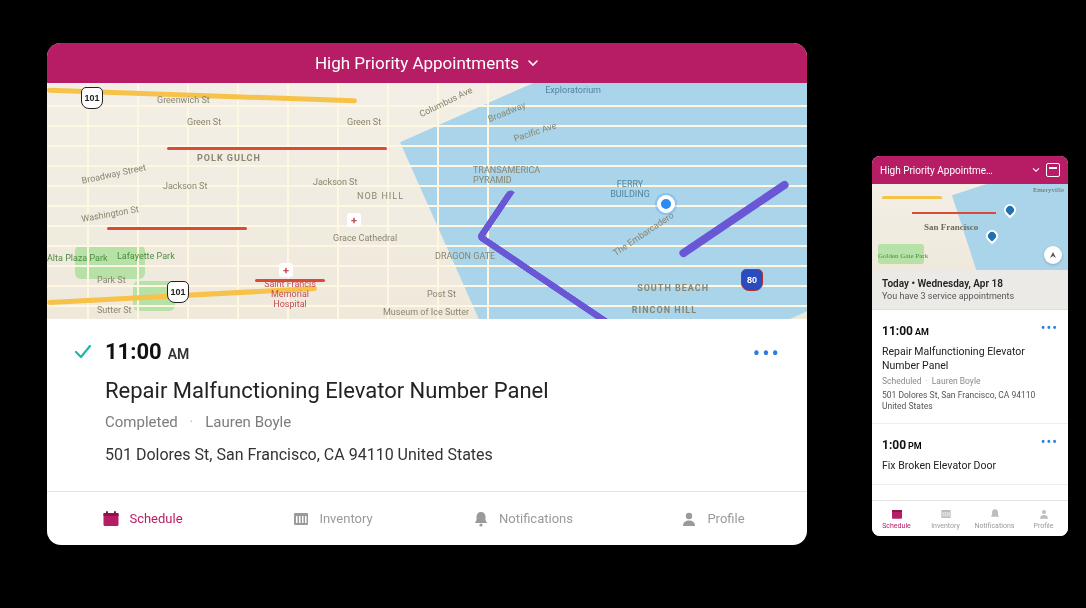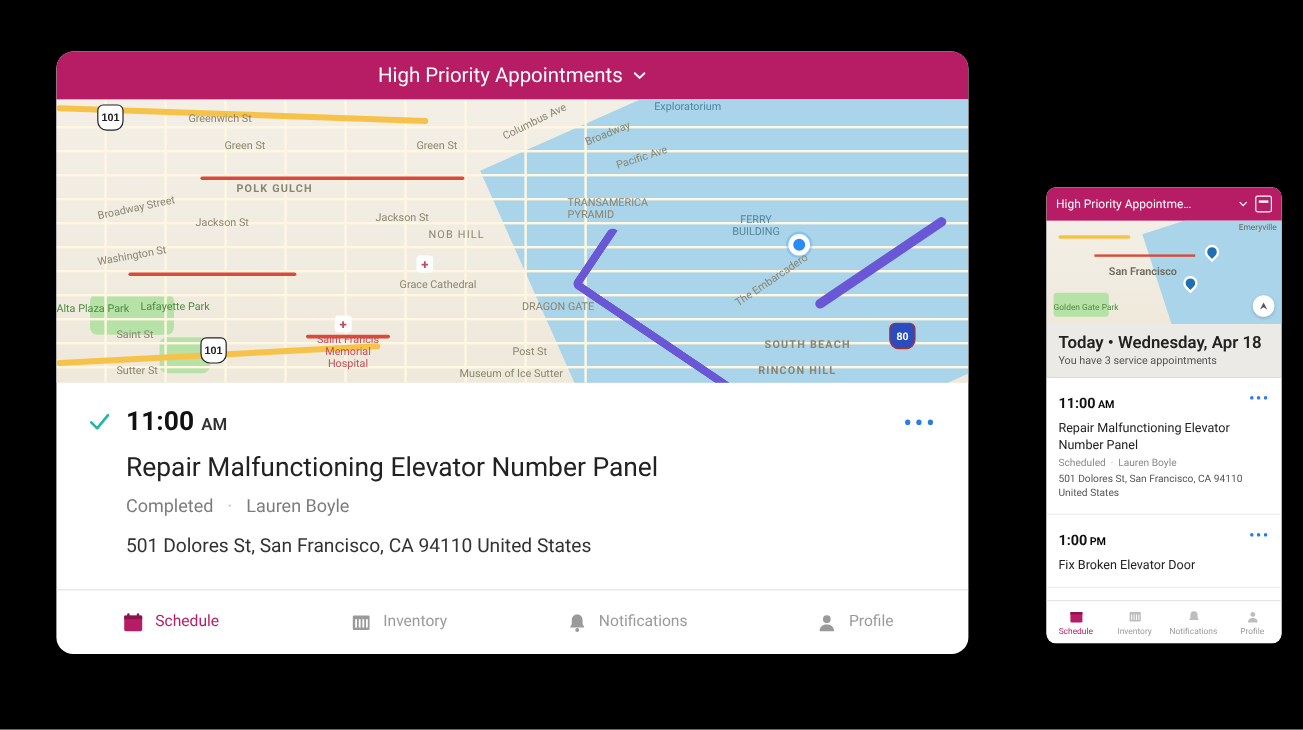--- a/index.html
+++ b/index.html
@@ -157,29 +157,29 @@
     position: relative;
     overflow:hidden;
   }
   .map-sm .water2{position:absolute; right:-18px; top:-10px; width:120px; height:110px; background:#a9d4ea; transform:rotate(-18deg);}
   .map-sm .park{position:absolute; left:6px; bottom:6px; width:46px; height:20px; background:#b6e2a8; border-radius:3px;}
   .map-sm .hwline{position:absolute; left:10px; top:12px; width:60px; height:3px; background:#f7c24a; border-radius:2px;}
   .map-sm .redline{position:absolute; left:40px; top:28px; width:84px; height:2px; background:#d84b3a;}
   .map-sm .pin{position:absolute; width:12px; height:12px; background:#1f6fb3; border-radius:50% 50% 50% 0; transform:rotate(-45deg); border:2px solid #fff;}
   .map-sm .pin.p1{right:52px; top:20px;}
   .map-sm .pin.p2{right:70px; top:46px;}
-  .map-sm .lbl{position:absolute; font-size:9px; color:#6d6a5a; font-weight:600;}
+  .map-sm .lbl{position:absolute; font-size:9px; color:#6d6a5a; font-weight:600;font-family:Liberation Serif, serif;}
   .map-sm .compass{position:absolute; right:6px; bottom:6px; width:18px; height:18px; background:#fff; border-radius:50%; box-shadow:0 1px 3px rgba(0,0,0,.2); display:flex; align-items:center; justify-content:center; font-size:10px; color:#555;}
 
   .today-banner {
     background:#eceae7;
     padding:8px 10px;
     border-bottom:1px solid #e0ded9;
   }
-  .today-banner .line1{font-size:14px; font-weight:600; color:#222;}
+  .today-banner .line1{font-size:10px; font-weight:600; color:#222;}
   .today-banner .line2{font-size:9px; color:#555; margin-top:2px;}
 
   .phone-list { flex:1; overflow:hidden; background:#fff;}
   .p-card { padding:10px 10px 11px 10px; border-bottom:1px solid #eee; position:relative;}
   .p-time{font-size:12px; font-weight:700; color:#111;}
   .p-ampm{font-size:9px; font-weight:600; margin-left:2px;}
   .p-more{position:absolute; right:10px; top:10px; color:#2a7de1; font-size:14px; letter-spacing:1px;}
   .p-title{font-size:10.5px; color:#222; margin-top:6px; line-height:1.3;}
   .p-meta{font-size:8.5px; color:#8a8a8a; margin-top:4px;}
   .p-meta .sep{margin:0 4px; color:#c0c0c0;}
@@ -264,21 +264,21 @@
     <span class="hospital-cross" style="left:300px; top:130px">+</span>
     <span class="maplabel" style="left:336px; top:224px">Museum of Ice Sutter</span>
     <span class="maplabel blue" style="right:152px; top:96px; width:50px; white-space:normal; text-align:center; font-weight:400">FERRY BUILDING</span>
     <span class="maplabel" style="left:426px; top:82px; width:70px; white-space:normal">TRANSAMERICA PYRAMID</span>
     <span class="maplabel blue" style="right:206px; top:2px">Exploratorium</span>
     <span class="maplabel" style="right:128px; top:146px; transform:rotate(-34deg)">The Embarcadero</span>
     <span class="maplabel" style="left:34px; top:86px; transform:rotate(-12deg)">Broadway Street</span>
     <span class="maplabel" style="left:34px; top:126px; transform:rotate(-10deg)">Washington St</span>
     <span class="maplabel" style="left:116px; top:98px">Jackson St</span>
     <span class="maplabel" style="left:266px; top:94px">Jackson St</span>
-    <span class="maplabel" style="left:50px; top:192px">Saint St</span>
+    <span class="maplabel" style="left:50px; top:192px">Park St</span>
     <span class="maplabel" style="left:50px; top:222px">Sutter St</span>
     <span class="maplabel" style="left:140px; top:34px">Green St</span>
     <span class="maplabel" style="left:300px; top:34px">Green St</span>
     <span class="maplabel" style="left:110px; top:12px">Greenwich St</span>
     <span class="maplabel" style="left:370px; top:14px; transform:rotate(-26deg)">Columbus Ave</span>
     <span class="maplabel" style="left:440px; top:24px; transform:rotate(-22deg)">Broadway</span>
     <span class="maplabel" style="left:466px; top:44px; transform:rotate(-18deg)">Pacific Ave</span>
     <span class="maplabel" style="left:380px; top:206px">Post St</span>
   </div>
 

